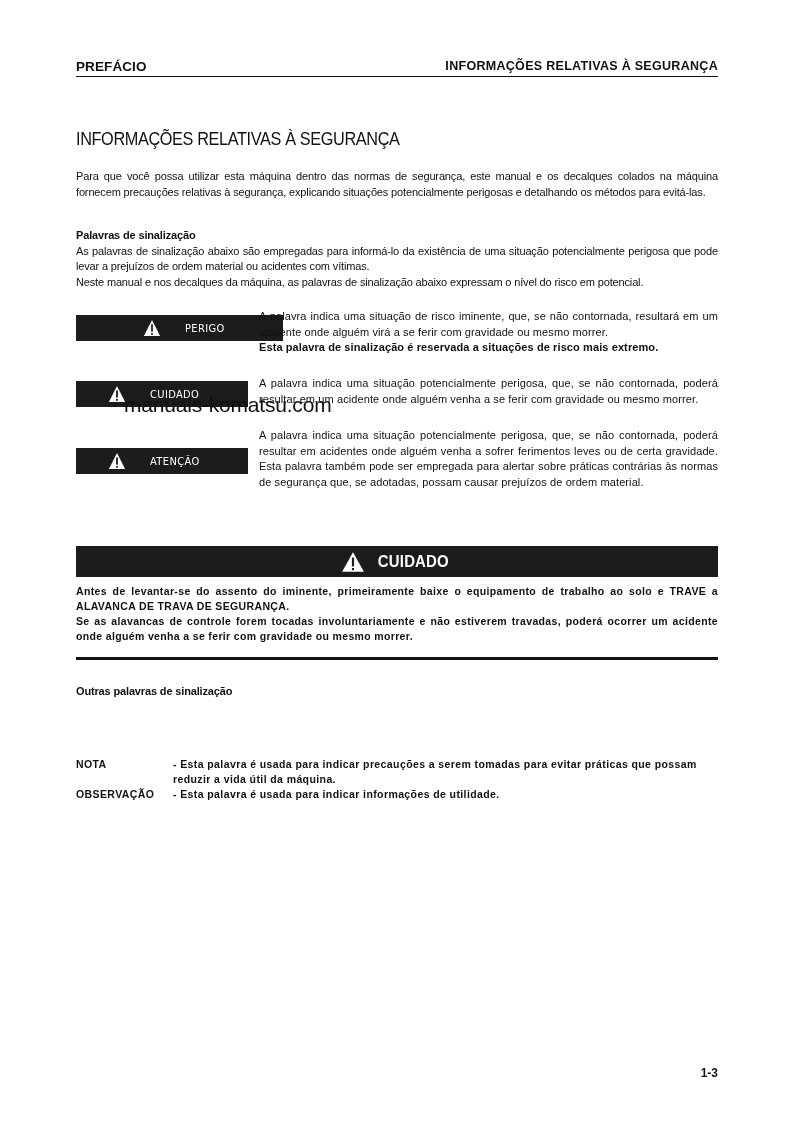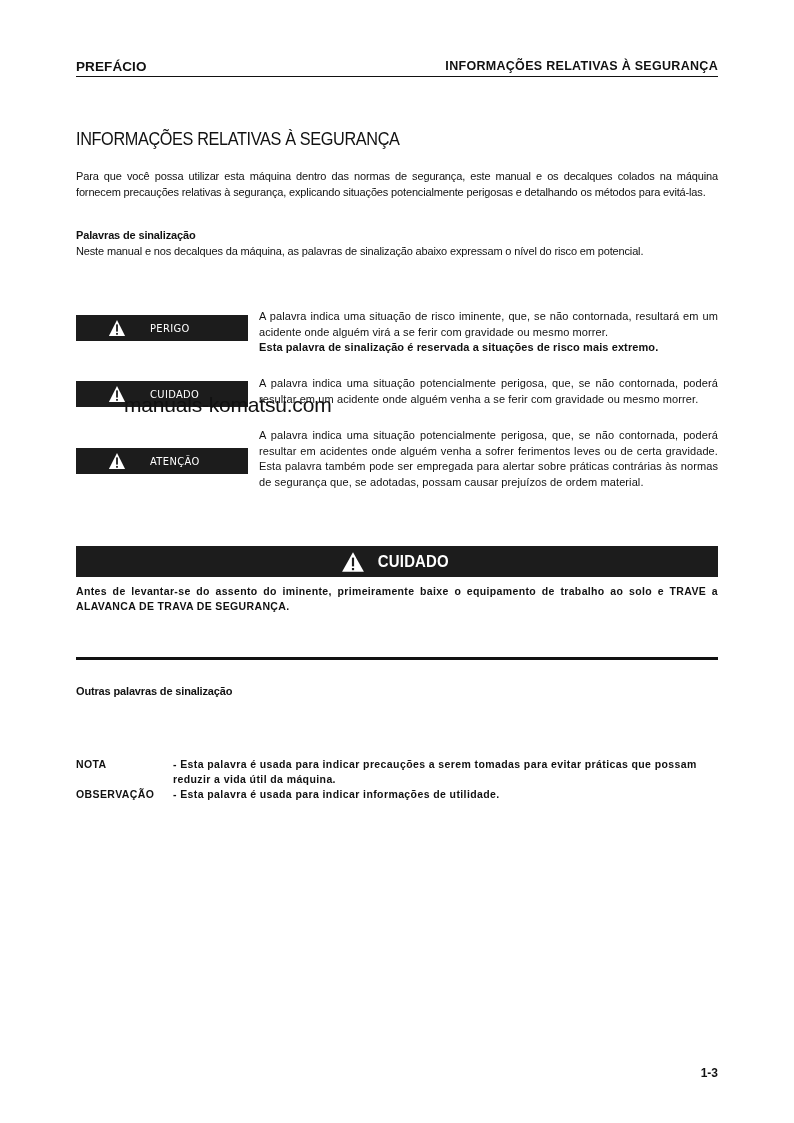--- a/index.html
+++ b/index.html
@@ -35,24 +35,25 @@
 <div class="abs hdr-left">PREFÁCIO</div>
 <div class="abs hdr-right">INFORMAÇÕES RELATIVAS À SEGURANÇA</div>
 <div class="abs hdr-rule"></div>
 
 <div class="abs title">INFORMAÇÕES RELATIVAS À SEGURANÇA</div>
 
 <div class="abs para" style="top:169px;">Para que você possa utilizar esta máquina dentro das normas de segurança, este manual e os decalques colados na máquina fornecem precauções relativas à segurança, explicando situações potencialmente perigosas e detalhando os métodos para evitá-las.</div>
 
 <div class="abs para" style="top:228px;">
   <div class="sub">Palavras de sinalização</div>
+  <div>As palavras de sinalização abaixo são empregadas para informá-lo da existência de uma situação potencialmente perigosa que pode levar a prejuízos de ordem material ou acidentes com vítimas.</div>
   <div>Neste manual e nos decalques da máquina, as palavras de sinalização abaixo expressam o nível do risco em potencial.</div>
 </div>
 
-<div class="abs sigbox" style="top:315px;">
+<div class="abs sigbox" style="top:315px;padding-left:35px;">
   <svg class="warn" viewBox="0 0 20 20">
       <polygon points="10,1 19,19 1,19" fill="#fff"></polygon>
       <rect x="9" y="6" width="2" height="8" fill="#1c1c1c"></rect>
       <rect x="9" y="15.5" width="2" height="2" fill="#1c1c1c"></rect>
     </svg>
   <span class="lbl">PERIGO</span>
 </div>
 <div class="abs sigdesc" style="top:309px;">
   <div>A palavra indica uma situação de risco iminente, que, se não contornada, resultará em um acidente onde alguém virá a se ferir com gravidade ou mesmo morrer.</div>
   <div class="b">Esta palavra de sinalização é reservada a situações de risco mais extremo.</div>
@@ -84,20 +85,21 @@
 <div class="abs banner">
   <svg class="warn" viewBox="0 0 22 20">
       <polygon points="11,1 21,19 1,19" fill="#fff"></polygon>
       <rect x="10" y="6" width="2" height="8" fill="#1c1c1c"></rect>
       <rect x="10" y="15.5" width="2" height="2" fill="#1c1c1c"></rect>
     </svg>
   <span class="lbl">CUIDADO</span>
 </div>
 <div class="abs ex-body">
   <div>Antes de levantar-se do assento do iminente, primeiramente baixe o equipamento de trabalho ao solo e TRAVE a ALAVANCA DE TRAVA DE SEGURANÇA.</div>
+  <div>Se as alavancas de controle forem tocadas involuntariamente e não estiverem travadas, poderá ocorrer um acidente onde alguém venha a se ferir com gravidade ou mesmo morrer.</div>
 </div>
 <div class="abs thick-rule"></div>
 
 <div class="abs para" style="top:684px;">
   <div class="sub">Outras palavras de sinalização</div>
 </div>
 
 <div class="abs notes">
   <div class="note-row">
     <div class="note-term">NOTA</div>

